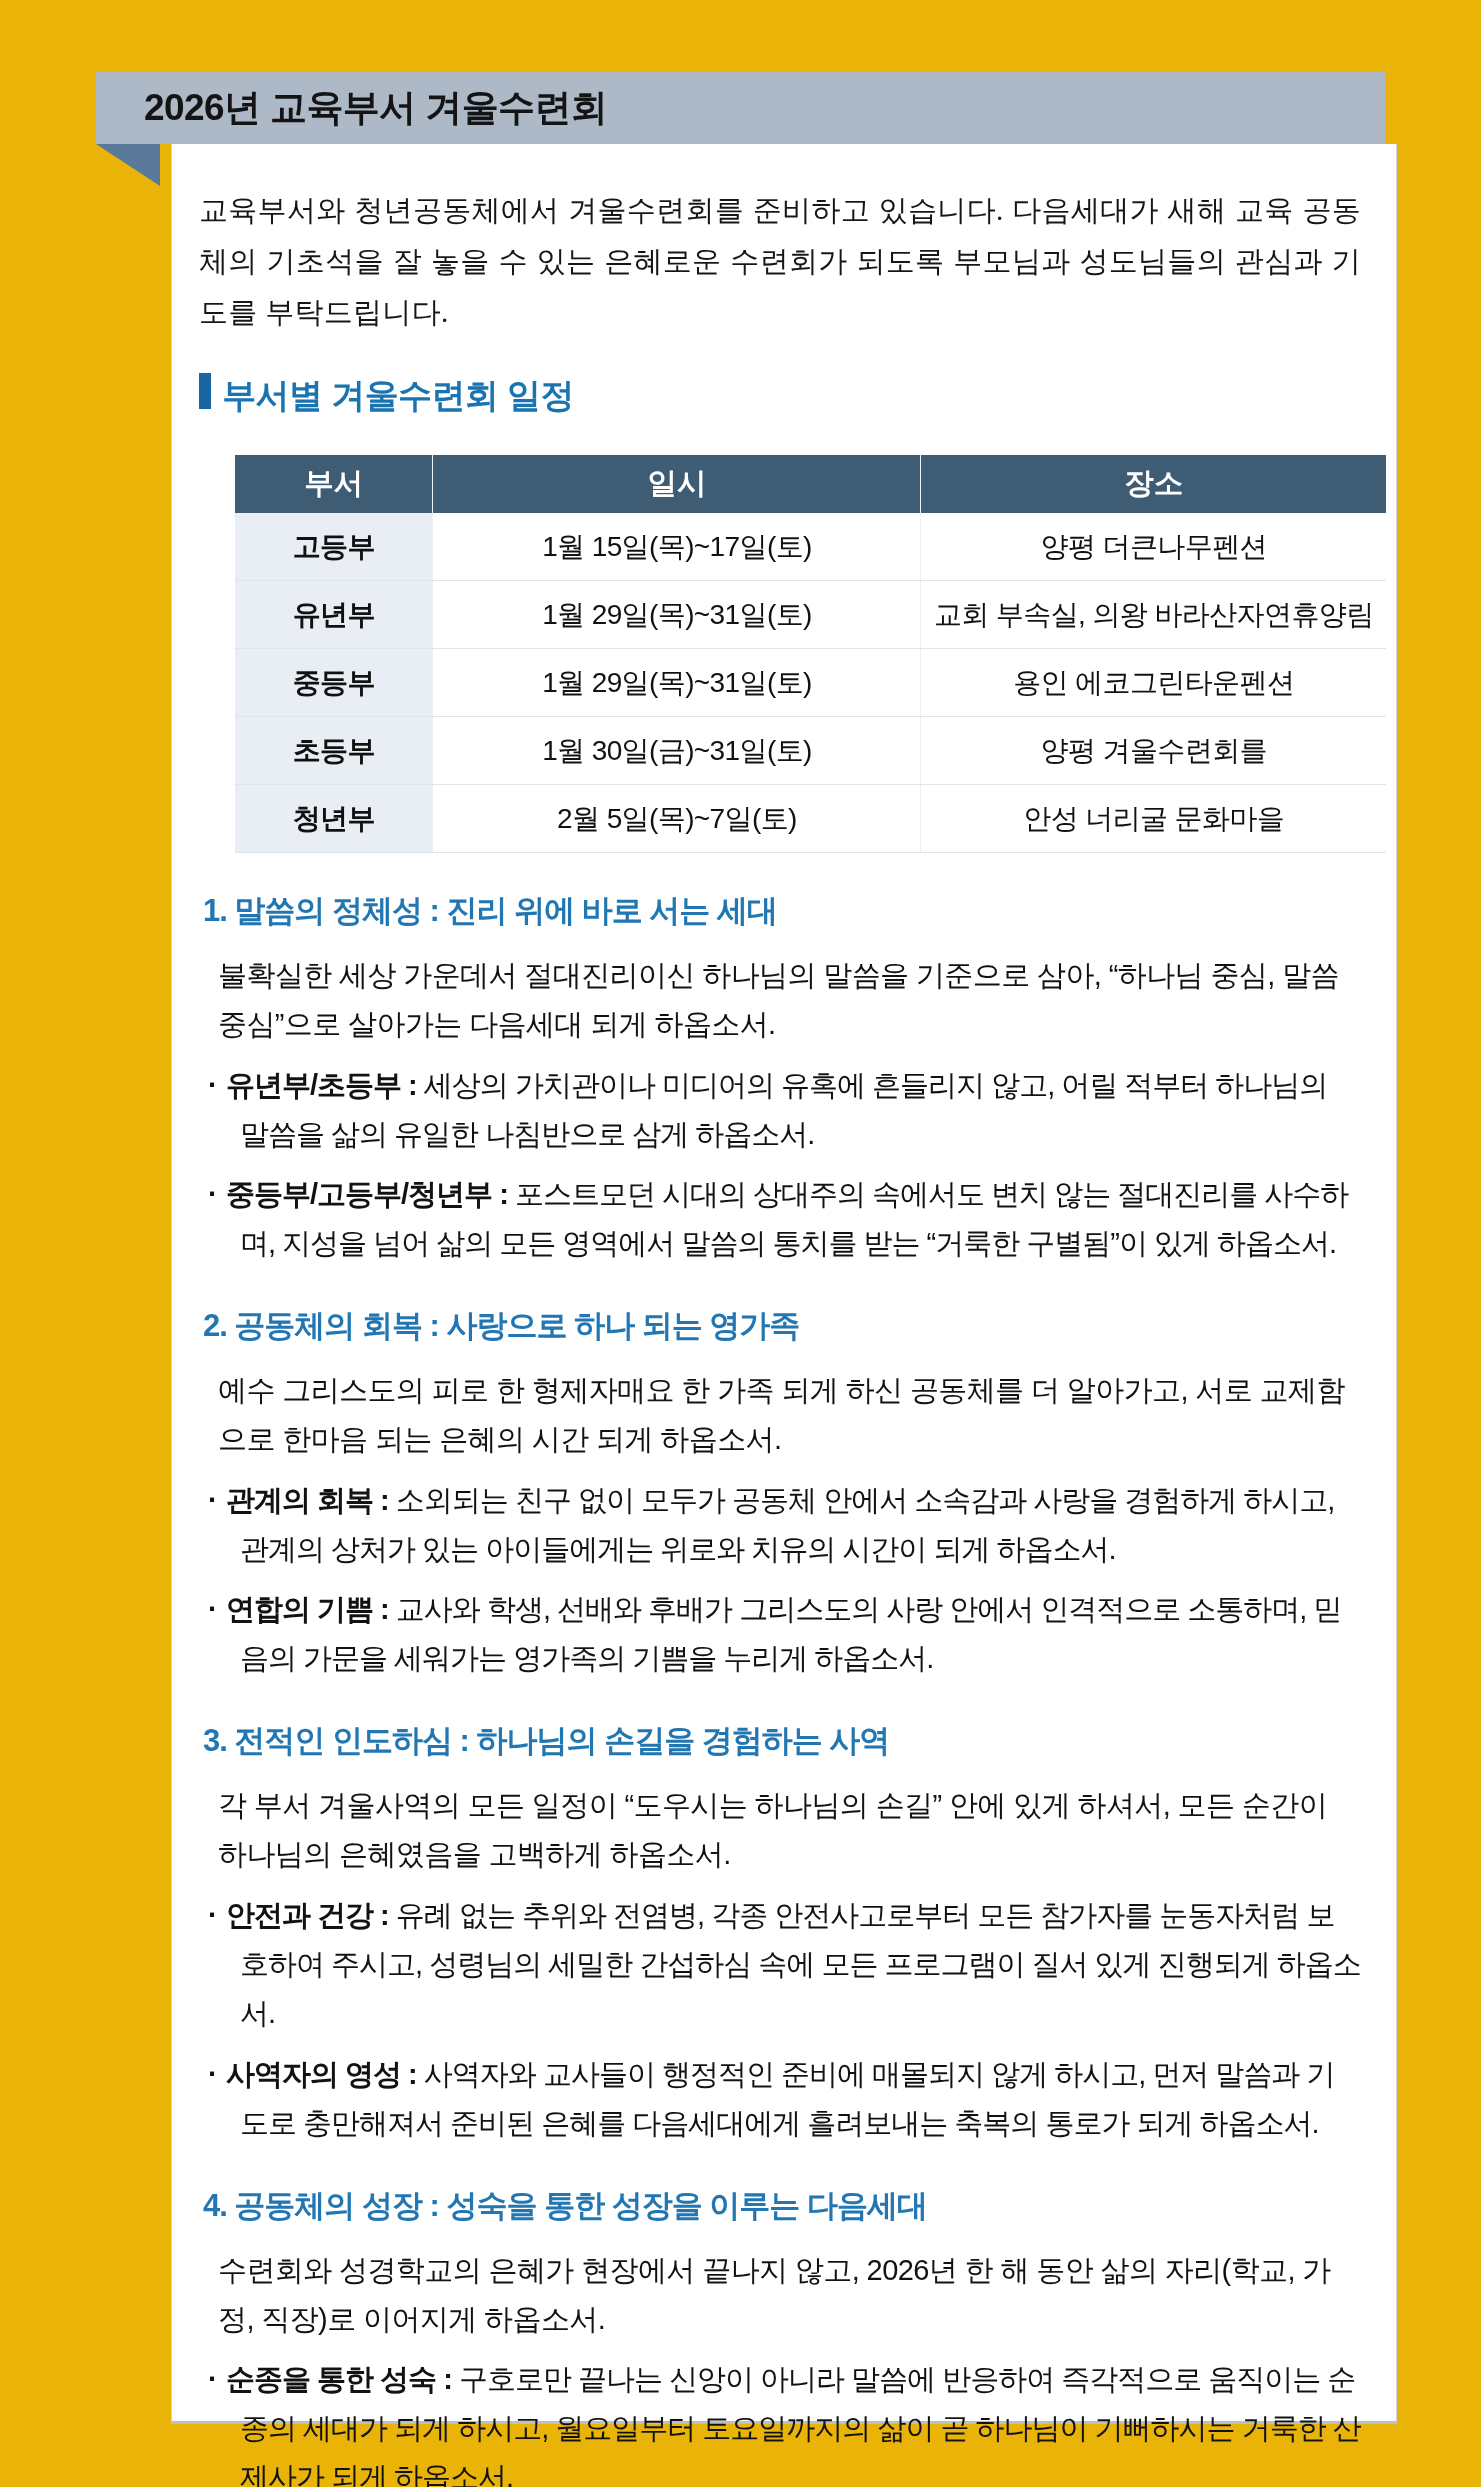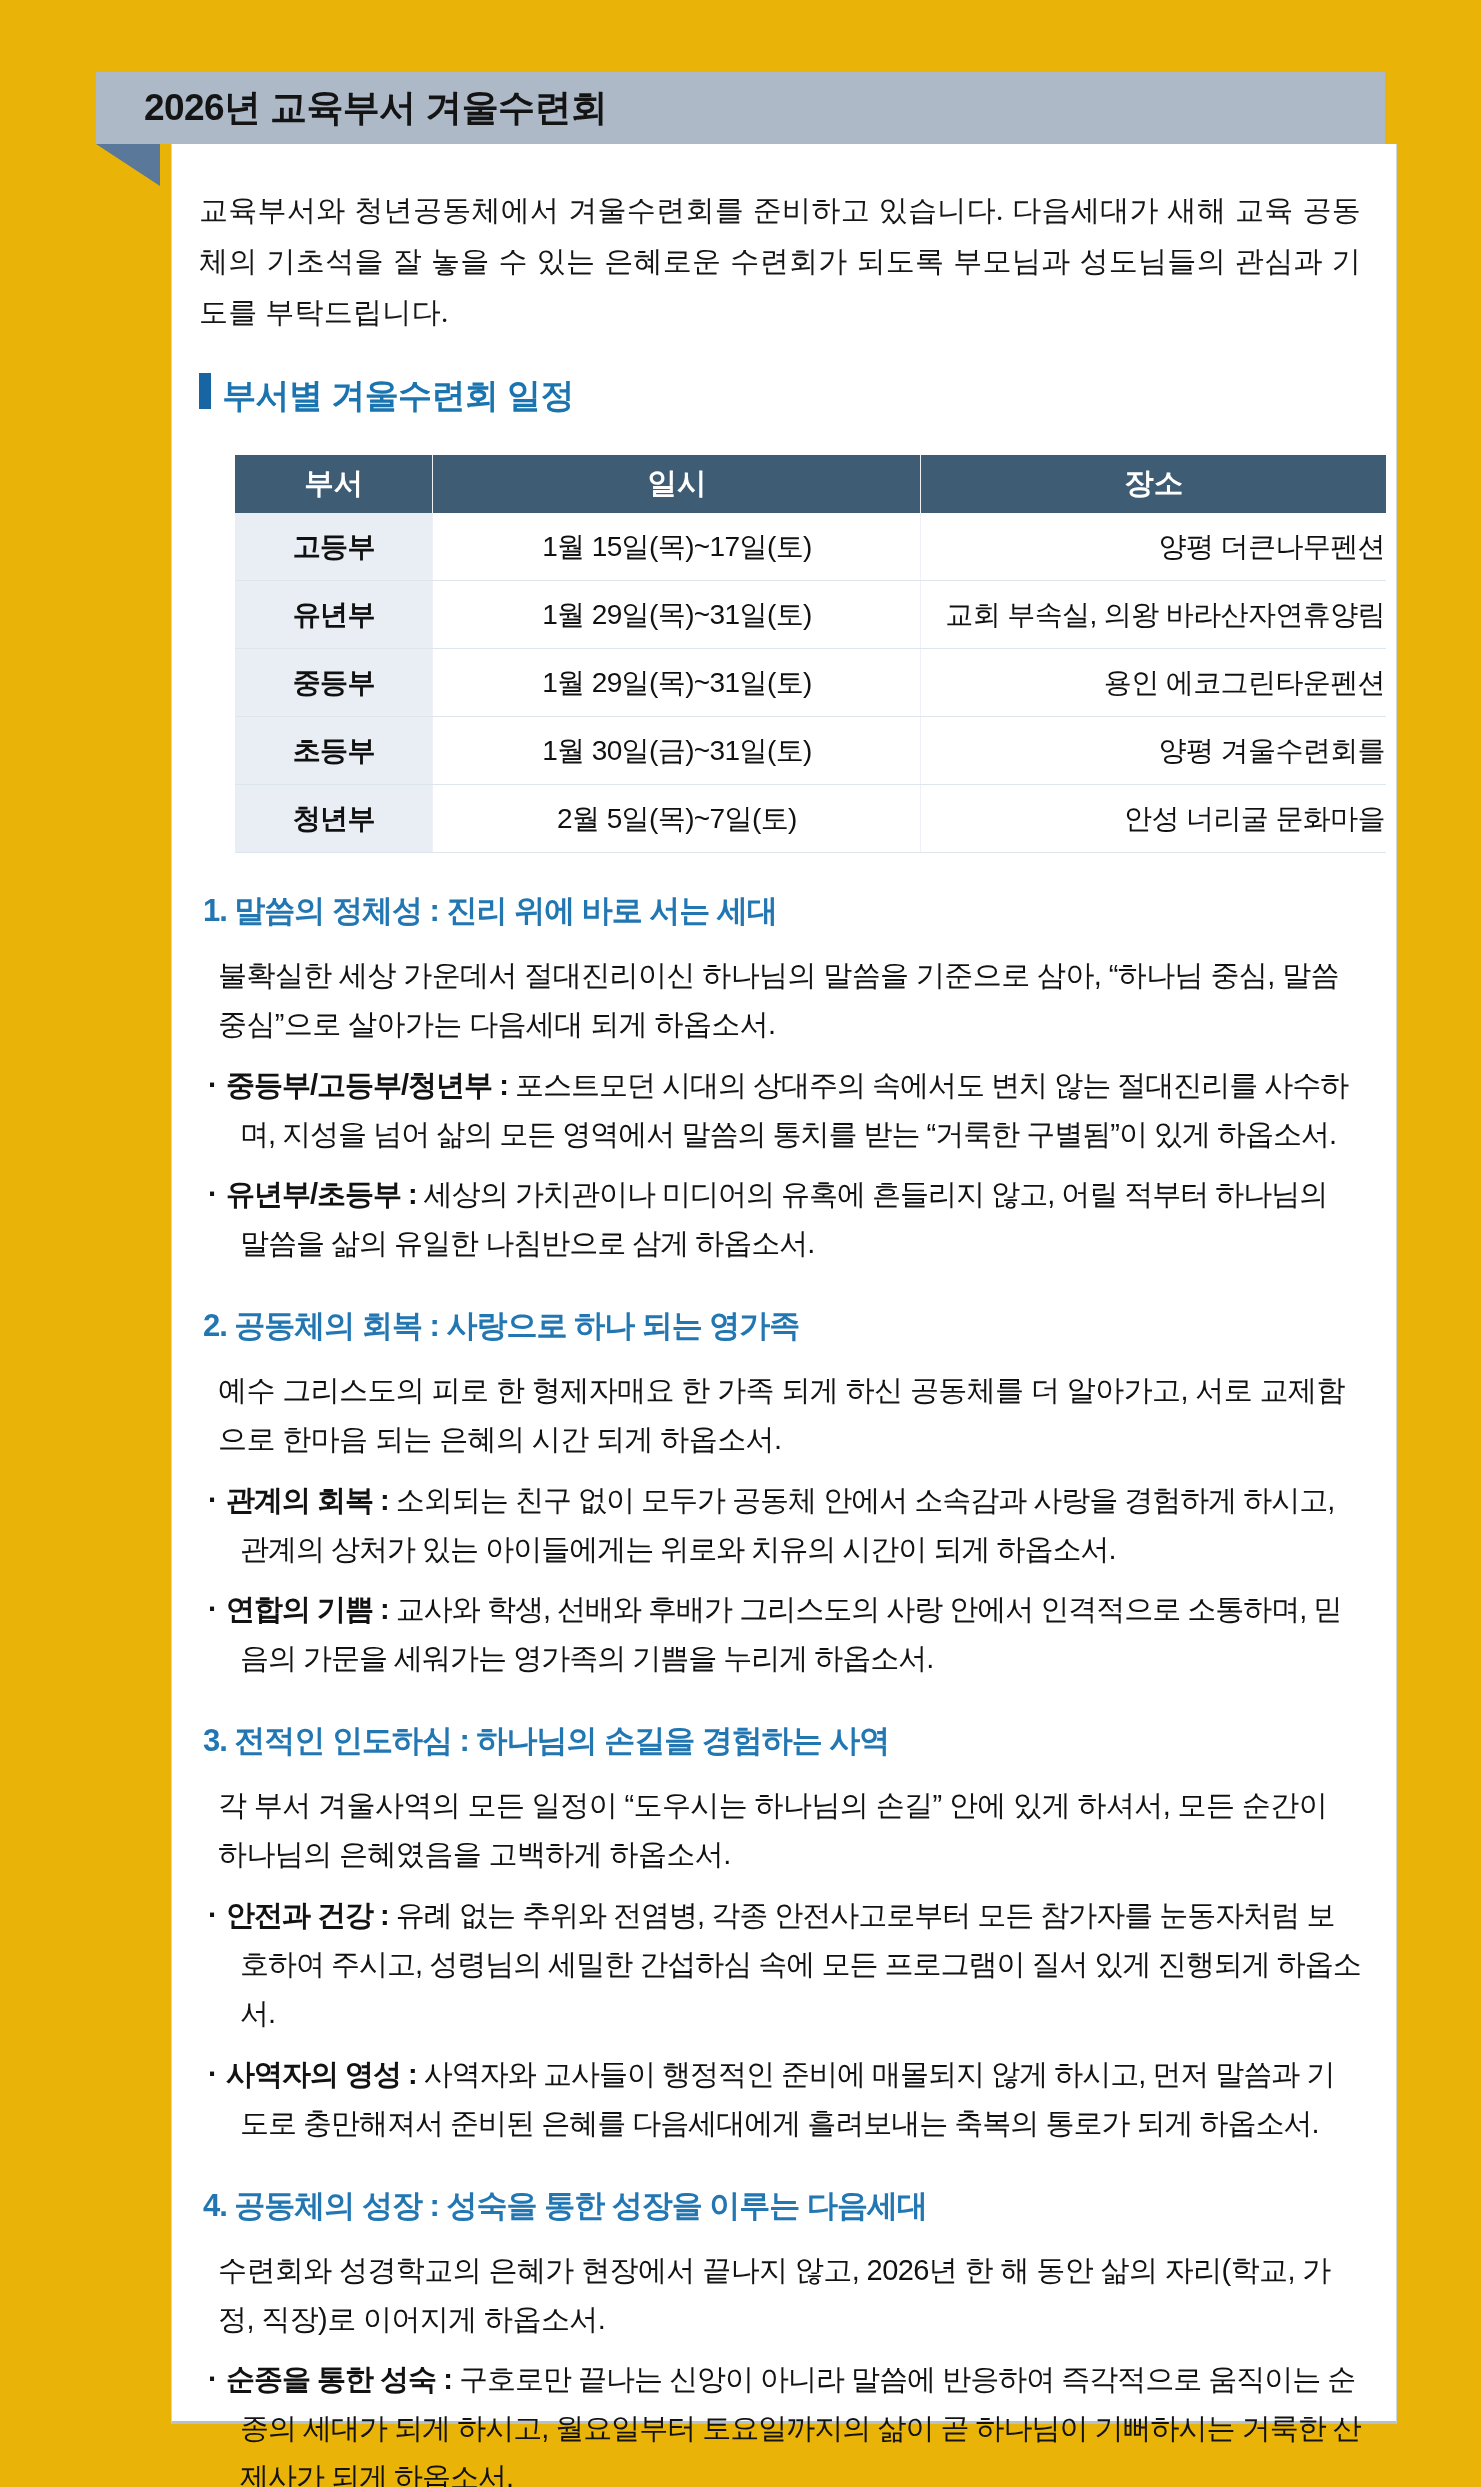--- a/index.html
+++ b/index.html
@@ -56,21 +56,21 @@
   table.schedule th{
     background:#3e5c74;color:#ffffff;font-size:29.5px;font-weight:600;
     height:56px;text-align:center;border-right:1.9px solid #eef2f5;
   }
   table.schedule th:last-child{border-right:none;}
   table.schedule td{
     height:65px;font-size:28px;text-align:center;color:#111111;
     border-bottom:1.9px solid #dde6ed;border-right:1.9px solid #eef2f6;
     background:#ffffff;letter-spacing:-0.6px;
   }
-  table.schedule td:last-child{border-right:none;text-align:right;}
+  table.schedule td:last-child{border-right:none;}
   table.schedule td.dept{background:#e9eef4;font-weight:bold;}
 
   
   .prayer-item{margin-top:37px;}
   .prayer-heading{
     color:#2277b3;font-size:31px;font-weight:bold;margin:0 0 0 3.9px;letter-spacing:-1px;
   }
   .prayer-body{
     margin:19px 0 0 19px;font-size:29px;line-height:49px;color:#121212;letter-spacing:-0.6px;
   }
@@ -145,23 +145,23 @@
   </tr>
 </tbody>
     </table>
 
 
     <div>
   <div class="prayer-item">
     <h2 class="prayer-heading">1. 말씀의 정체성 : 진리 위에 바로 서는 세대</h2>
     <p class="prayer-body">불확실한 세상 가운데서 절대진리이신 하나님의 말씀을 기준으로 삼아, “하나님 중심, 말씀 중심”으로 살아가는 다음세대 되게 하옵소서.</p>
     <div>
+  <p class="bullet"><span class="dot">·</span><span class="lbl">유년부/초등부 : </span><span>세상의 가치관이나 미디어의 유혹에 흔들리지 않고, 어릴 적부터 하나님의 말씀을 삶의 유일한 나침반으로 삼게 하옵소서.</span></p>
+
   <p class="bullet"><span class="dot">·</span><span class="lbl">중등부/고등부/청년부 : </span><span>포스트모던 시대의 상대주의 속에서도 변치 않는 절대진리를 사수하며, 지성을 넘어 삶의 모든 영역에서 말씀의 통치를 받는 “거룩한 구별됨”이 있게 하옵소서.</span></p>
-
-  <p class="bullet"><span class="dot">·</span><span class="lbl">유년부/초등부 : </span><span>세상의 가치관이나 미디어의 유혹에 흔들리지 않고, 어릴 적부터 하나님의 말씀을 삶의 유일한 나침반으로 삼게 하옵소서.</span></p>
 </div>
   </div>
 
   <div class="prayer-item">
     <h2 class="prayer-heading">2. 공동체의 회복 : 사랑으로 하나 되는 영가족</h2>
     <p class="prayer-body">예수 그리스도의 피로 한 형제자매요 한 가족 되게 하신 공동체를 더 알아가고, 서로 교제함으로 한마음 되는 은혜의 시간 되게 하옵소서.</p>
     <div>
   <p class="bullet"><span class="dot">·</span><span class="lbl">관계의 회복 : </span><span>소외되는 친구 없이 모두가 공동체 안에서 소속감과 사랑을 경험하게 하시고, 관계의 상처가 있는 아이들에게는 위로와 치유의 시간이 되게 하옵소서.</span></p>
 
   <p class="bullet"><span class="dot">·</span><span class="lbl">연합의 기쁨 : </span><span>교사와 학생, 선배와 후배가 그리스도의 사랑 안에서 인격적으로 소통하며, 믿음의 가문을 세워가는 영가족의 기쁨을 누리게 하옵소서.</span></p>

